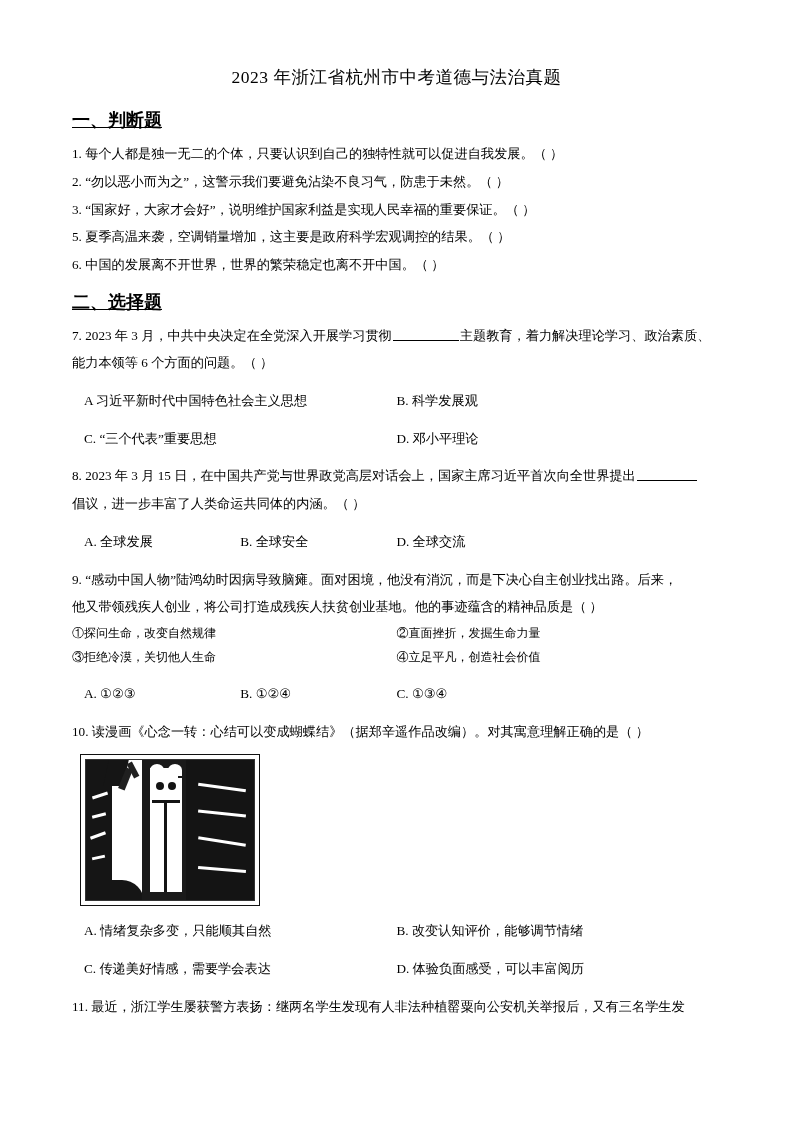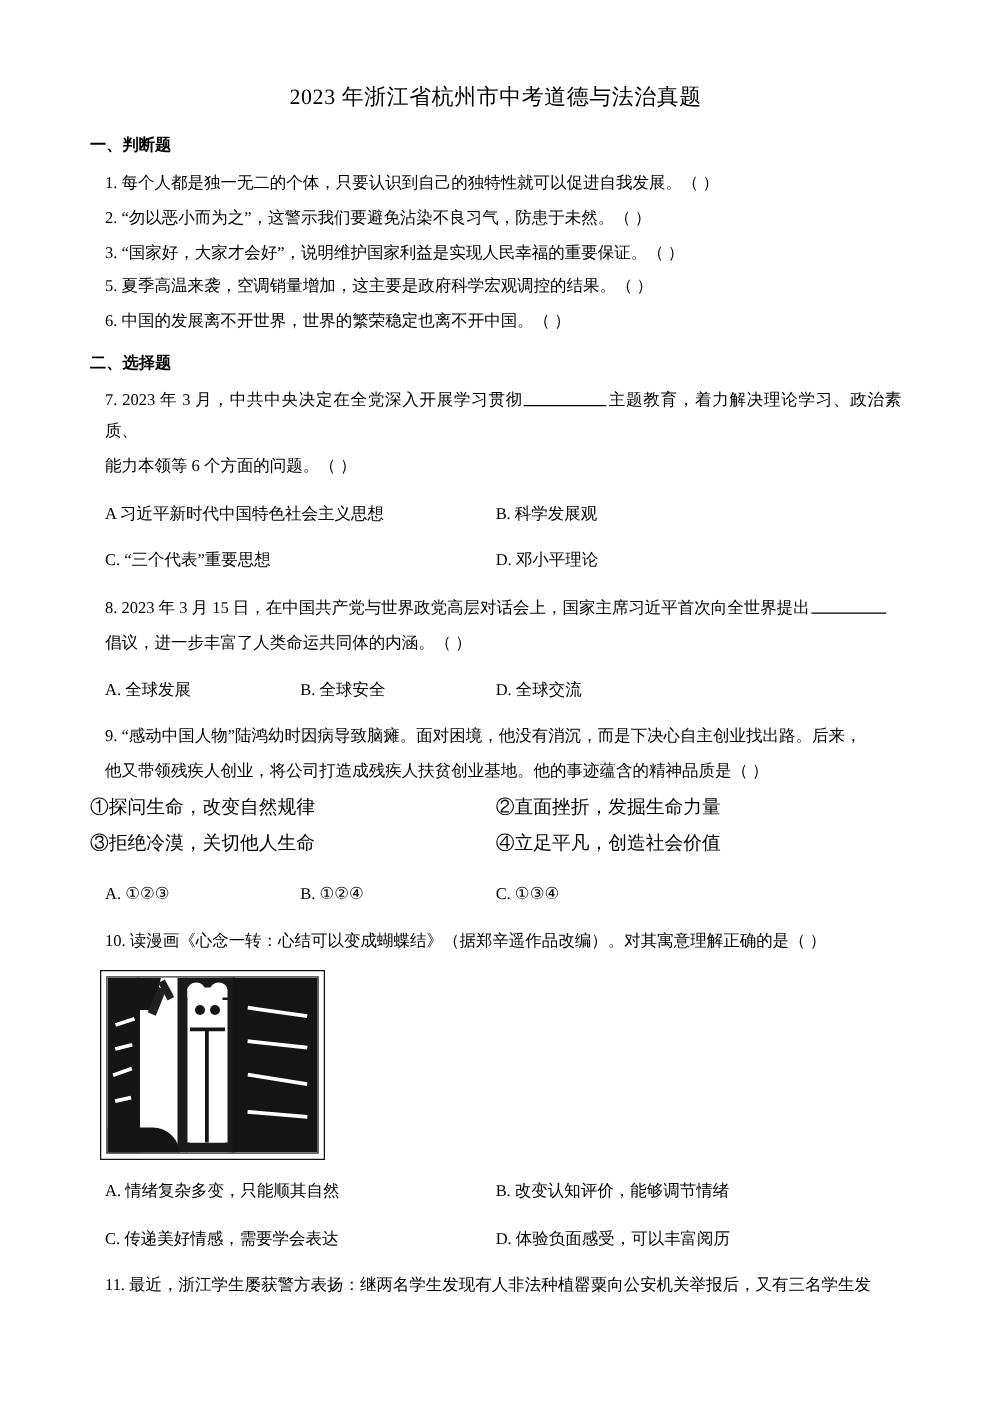--- a/index.html
+++ b/index.html
@@ -23,29 +23,30 @@
   }
   .doc-title {
     text-align: center;
     font-size: 17.5px;
     font-weight: normal;
     letter-spacing: 0.5px;
     margin: 12px 0 16px 0;
     line-height: 1.5;
   }
   .section-head {
-    font-size: 13px;
+    font-size: 18px;
     font-weight: bold;
     margin: 10px 0 6px 0;
     line-height: 1.6;
+    text-decoration: underline;
   }
   .q {
     font-size: 13.2px;
     line-height: 1.95;
-    margin: 0 0 2px 12px;
+    margin: 0 0 2px 0;
     text-align: justify;
   }
   .q-block {
     margin-bottom: 4px;
   }
   .opt-row {
     display: flex;
     font-size: 13.2px;
     line-height: 1.95;
     margin: 12px;
@@ -81,21 +82,21 @@
     inset: 4px;
     border: 1px solid #333;
     overflow: hidden;
   }
   .blob {
     position: absolute;
     background: #1b1b1b;
   }
   .sub-items {
     display: flex;
-    font-size: 15px;
+    font-size: 12px;
     line-height: 1.95;
   }
   .sub-items > div:first-child { width: 50%; }
 </style>
 </head>
 <body>
 
 <div class="page">
 
   <div class="doc-title">2023 年浙江省杭州市中考道德与法治真题</div>

